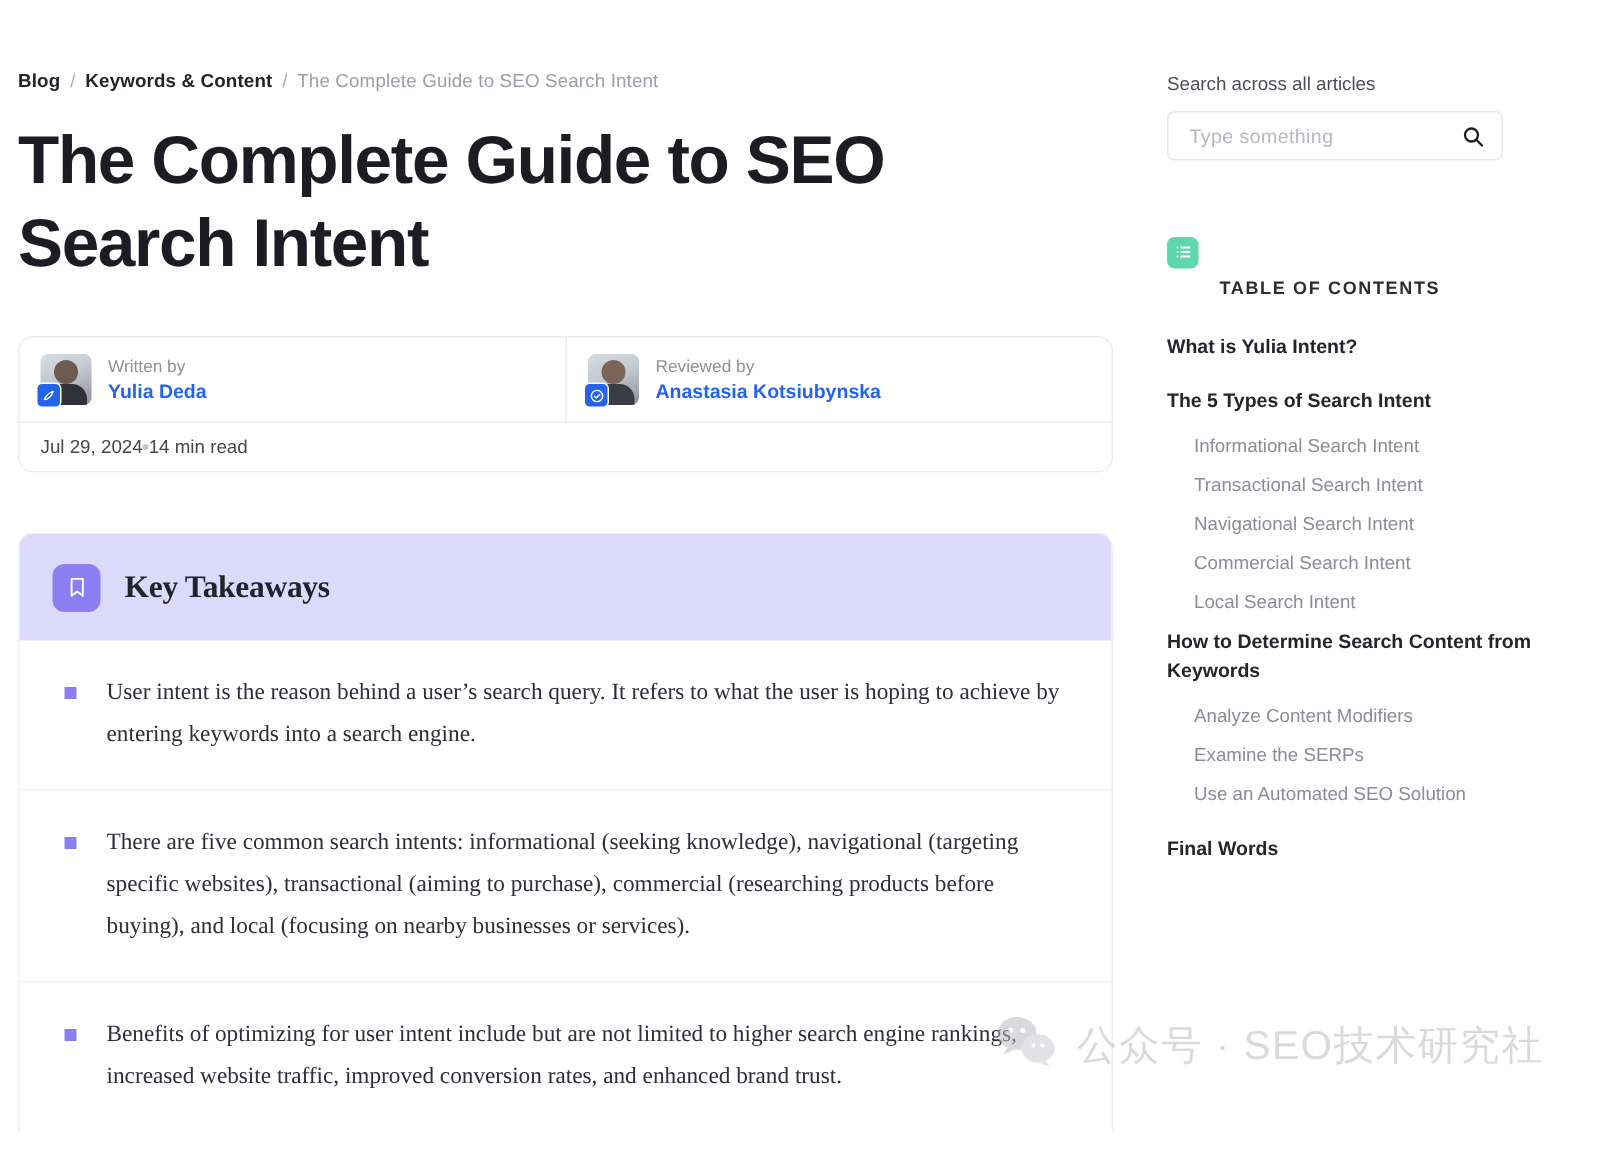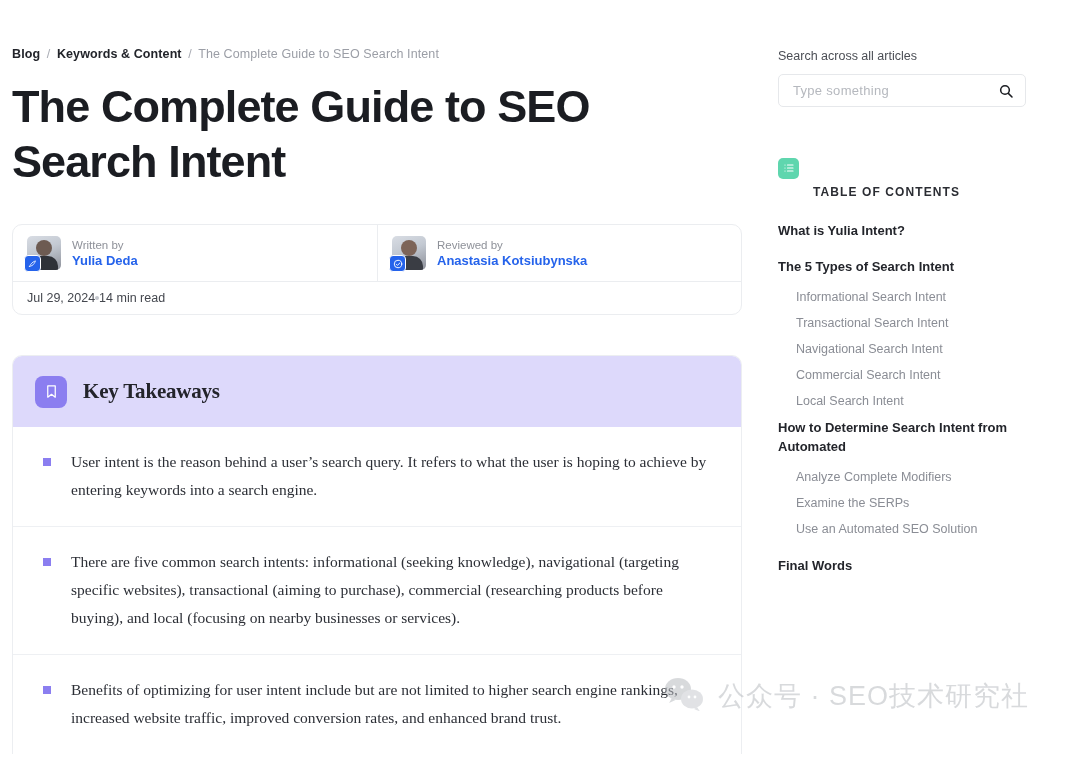--- a/index.html
+++ b/index.html
@@ -146,21 +146,21 @@
     width: 290px; height: 769px;
   }
   .search-label {
     margin-top: 48px;
     font-size: 12.5px;
     color: #4b4e55;
     line-height: 16px;
   }
   .search-box {
     margin-top: 10px;
-    width: 248px; height: 33px;
+    width: 224px; height: 33px;
     border: 1px solid #e6e8eb;
     border-radius: 5px;
     background: #fff;
     display: flex; align-items: center;
     padding: 0 11px 0 14px;
   }
   .search-input {
     flex: 1 1 auto;
     border: none; outline: none;
     font-family: "Liberation Sans", sans-serif;
@@ -323,22 +323,22 @@
     </div>
 
     <div class="toc-list">
       <div class="toc-l1 toc-gap">What is Yulia Intent?</div>
       <div class="toc-l1">The 5 Types of Search Intent</div>
       <div class="toc-l2">Informational Search Intent</div>
       <div class="toc-l2">Transactional Search Intent</div>
       <div class="toc-l2">Navigational Search Intent</div>
       <div class="toc-l2">Commercial Search Intent</div>
       <div class="toc-l2">Local Search Intent</div>
-      <div class="toc-l1">How to Determine Search Intent from Automated</div>
-      <div class="toc-l2">Analyze Complete Modifiers</div>
+      <div class="toc-l1">How to Determine Search Content from Keywords</div>
+      <div class="toc-l2">Analyze Content Modifiers</div>
       <div class="toc-l2">Examine the SERPs</div>
       <div class="toc-l2 toc-gap">Use an Automated SEO Solution</div>
       <div class="toc-l1">Final Words</div>
     </div>
   </div>
 
   <div class="watermark">
     <span>
       <svg width="40" height="34" viewBox="0 0 40 34" fill="#b9bcc1">
         <ellipse cx="14" cy="12" rx="13" ry="11"></ellipse>

